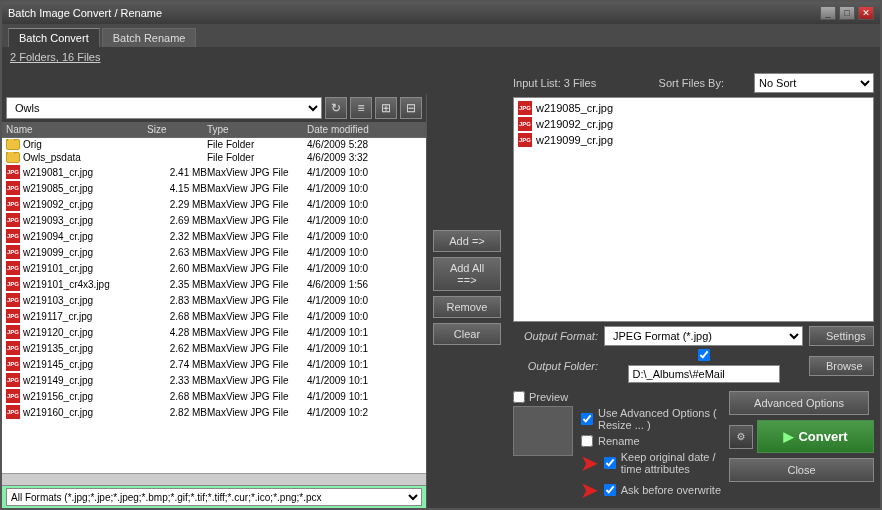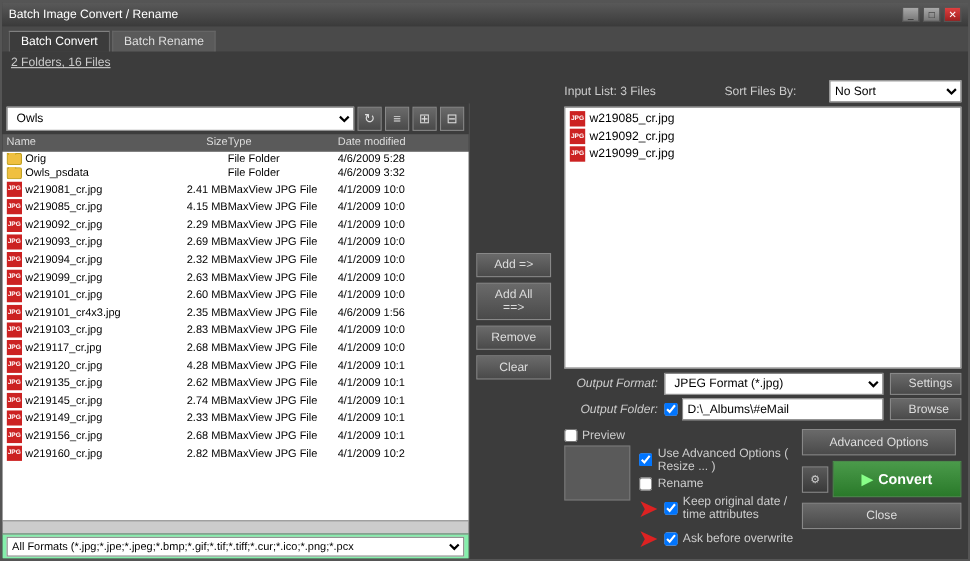--- a/index.html
+++ b/index.html
@@ -124,21 +124,21 @@
     }
     .file-list-header {
       display: flex;
       background: #5a5a5a;
       border-bottom: 1px solid #666;
       padding: 2px 4px;
       color: #ddd;
       font-size: 10px;
     }
     .file-list-header .col-name { flex: 1; }
-    .file-list-header .col-size { width: 60px; text-align: right; }
+    .file-list-header .col-size { width: 60px; text-align: left; }
     .file-list-header .col-type { width: 100px; }
     .file-list-header .col-date { width: 115px; }
     .file-list {
       flex: 1;
       overflow-y: auto;
       background: #fff;
     }
     .file-row {
       display: flex;
       align-items: center;
@@ -302,20 +302,21 @@
       border: 1px solid #888;
       color: #ddd;
       font-size: 11px;
       cursor: pointer;
       text-align: center;
     }
     .folder-row {
       display: flex;
       align-items: center;
       gap: 4px;
+      flex-direction: column;
     }
     .checkbox-row {
       display: flex;
       align-items: center;
       gap: 5px;
       color: #ccc;
       font-size: 11px;
       padding: 1px 0;
     }
     .bottom-section {

